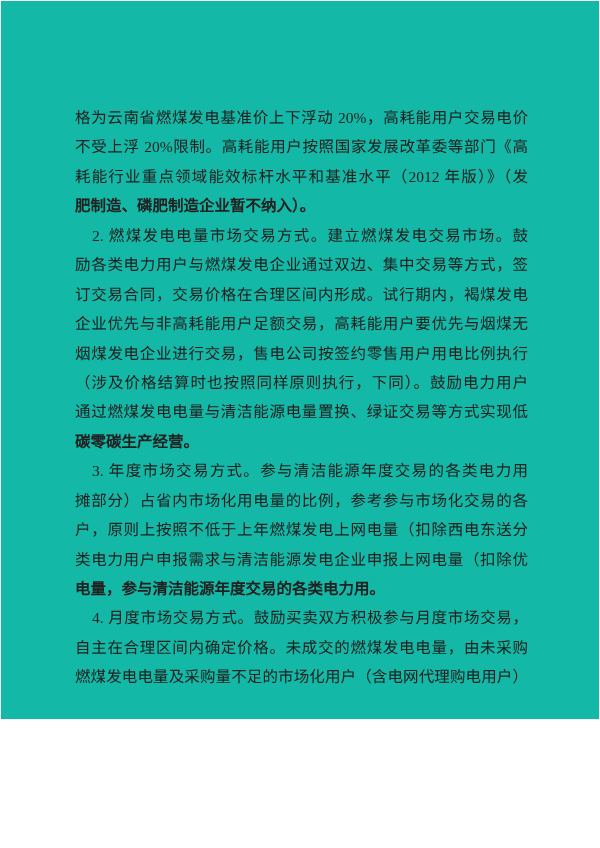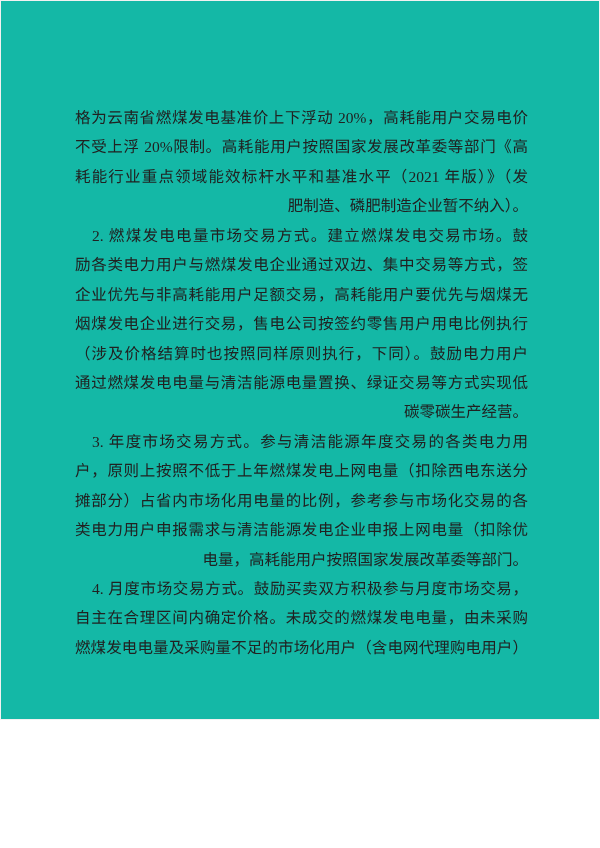--- a/index.html
+++ b/index.html
@@ -40,55 +40,57 @@
     font-size: 15.5px;
     color: #212121;
     white-space: normal;
   }
   .fill {
     text-align: justify;
     text-align-last: justify;
     text-justify: inter-character;
   }
   .last {
-    text-align: right;
+    text-align: left;
+    font-weight: bold;
   }
   .indent {
     text-indent: 17px;
   }
 </style>
 </head>
 <body>
 
 <main class="page">
   <section class="text-block">
 
     <div class="paragraph">
       <p class="line fill">格为云南省燃煤发电基准价上下浮动 20%，高耗能用户交易电价</p>
       <p class="line fill">不受上浮 20%限制。高耗能用户按照国家发展改革委等部门《高</p>
-      <p class="line fill">耗能行业重点领域能效标杆水平和基准水平（2021 年版）》（发</p>
+      <p class="line fill">耗能行业重点领域能效标杆水平和基准水平（2012 年版）》（发</p>
       <p class="line last">肥制造、磷肥制造企业暂不纳入）。</p>
     </div>
 
     <div class="paragraph">
       <p class="line fill indent">2. 燃煤发电电量市场交易方式。建立燃煤发电交易市场。鼓</p>
       <p class="line fill">励各类电力用户与燃煤发电企业通过双边、集中交易等方式，签</p>
+      <p class="line fill">订交易合同，交易价格在合理区间内形成。试行期内，褐煤发电</p>
       <p class="line fill">企业优先与非高耗能用户足额交易，高耗能用户要优先与烟煤无</p>
       <p class="line fill">烟煤发电企业进行交易，售电公司按签约零售用户用电比例执行</p>
       <p class="line fill">（涉及价格结算时也按照同样原则执行，下同）。鼓励电力用户</p>
       <p class="line fill">通过燃煤发电电量与清洁能源电量置换、绿证交易等方式实现低</p>
       <p class="line last">碳零碳生产经营。</p>
     </div>
 
     <div class="paragraph">
       <p class="line fill indent">3. 年度市场交易方式。参与清洁能源年度交易的各类电力用</p>
+      <p class="line fill">摊部分）占省内市场化用电量的比例，参考参与市场化交易的各</p>
       <p class="line fill">户，原则上按照不低于上年燃煤发电上网电量（扣除西电东送分</p>
-      <p class="line fill">摊部分）占省内市场化用电量的比例，参考参与市场化交易的各</p>
       <p class="line fill">类电力用户申报需求与清洁能源发电企业申报上网电量（扣除优</p>
-      <p class="line last">电量，高耗能用户按照国家发展改革委等部门。</p>
+      <p class="line last">电量，参与清洁能源年度交易的各类电力用。</p>
     </div>
 
     <div class="paragraph">
       <p class="line fill indent">4. 月度市场交易方式。鼓励买卖双方积极参与月度市场交易，</p>
       <p class="line fill">自主在合理区间内确定价格。未成交的燃煤发电电量，由未采购</p>
       <p class="line fill">燃煤发电电量及采购量不足的市场化用户（含电网代理购电用户）</p>
     </div>
 
   </section>
 </main>

